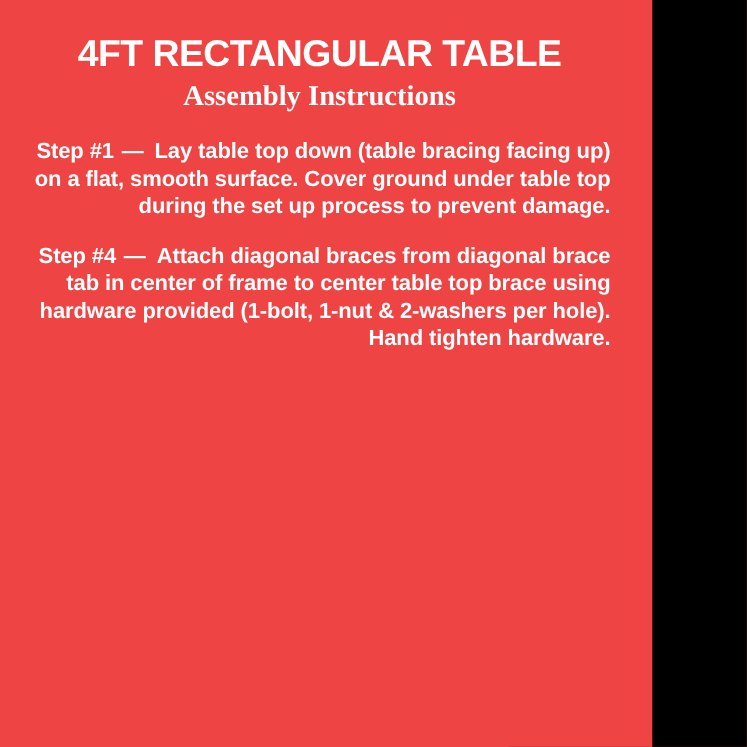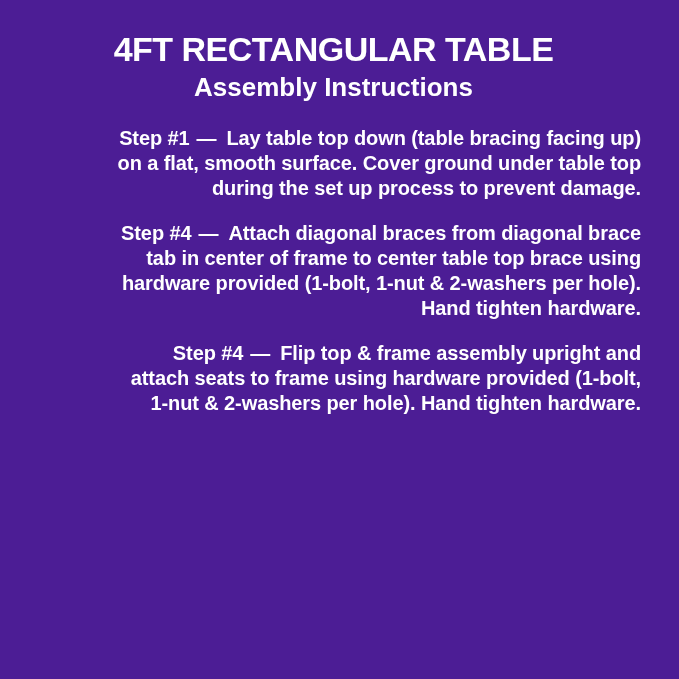--- a/index.html
+++ b/index.html
@@ -3,39 +3,40 @@
 <meta charset="utf-8">
 <style>
   html, body { margin: 0; padding: 0; }
   body {
     width: 679px; height: 679px;
     background: #000000;
     overflow: hidden;
   }
   .page {
     box-sizing: border-box;
-    width: 679px; height: 679px;
+    width: 593px; height: 679px;
     padding: 30px 38px 0 26px;
-    background: #4c1d95;
+    background: #ef4444;
     color: #ffffff;
     font-family: "Liberation Sans", sans-serif;
     font-weight: bold;
   }
   .title {
     margin: 0 0 5px 0;
     font-size: 34px;
     line-height: 1.12;
     letter-spacing: -0.5px;
     text-align: center;
   }
   .subtitle {
     margin: 0 0 24px 0;
     font-size: 26px;
     line-height: 1.1;
     text-align: center;
+    font-family: Liberation Serif, serif;
   }
   .steps { margin: 0; text-align: right; }
   .step {
     margin: 0 0 20px 0;
     font-size: 20px;
     line-height: 1.25;
     letter-spacing: -0.1px;
     white-space: pre-line; 
   }
   .step .sep { margin: 0 0.5em 0 0.35em; }
@@ -53,19 +54,16 @@
     <p class="step"><span>Step #1</span><span class="sep">—</span><span>Lay table top down (table bracing facing up)
 on a flat, smooth surface. Cover ground under table top
 during the set up process to prevent damage.</span></p>
 
 
     <p class="step"><span>Step #4</span><span class="sep">—</span><span>Attach diagonal braces from diagonal brace
 tab in center of frame to center table top brace using
 hardware provided (1-bolt, 1-nut &amp; 2-washers per hole).
 Hand tighten hardware.</span></p>
 
-    <p class="step"><span>Step #4</span><span class="sep">—</span><span>Flip top &amp; frame assembly upright and
-attach seats to frame using hardware provided (1-bolt,
-1-nut &amp; 2-washers per hole). Hand tighten hardware.</span></p>
 
 
   </div>
 </div>
 
 </body></html>

